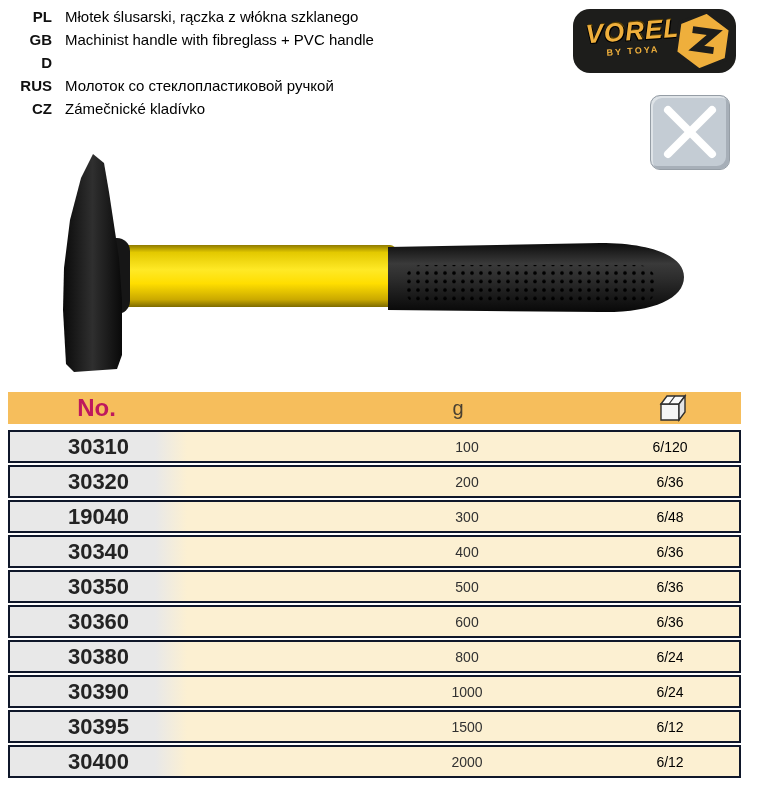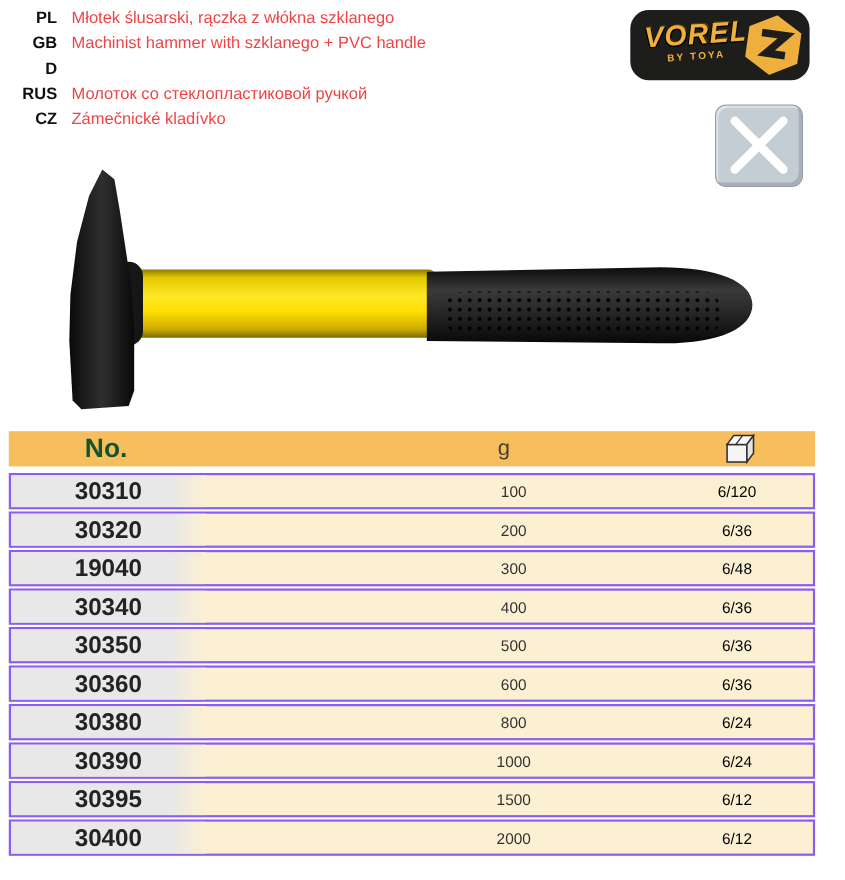--- a/index.html
+++ b/index.html
@@ -5,21 +5,21 @@
   html,body { margin:0; padding:0; background:#fff; }
   .page {
     position:relative; width:768px; height:800px; background:#ffffff;
     font-family:"Liberation Sans", sans-serif; overflow:hidden;
   }
 
   
   .lang-block { position:absolute; left:8px; top:5px; }
   .lang-row { display:flex; height:23px; align-items:center; }
   .lang-code { width:44px; text-align:right; font-weight:bold; font-size:15px; color:#101010; flex:0 0 44px; }
-  .lang-text { margin-left:13px; font-size:15px; color:#ef4444; white-space:nowrap; }
+  .lang-text { margin-left:13px; font-size:15px; color:#000000; white-space:nowrap; }
 
   
   .logo {
     position:absolute; left:573px; top:9px; width:163px; height:64px;
     background:#1d1d1b; border-radius:17px;
   }
   .logo-text { position:absolute; left:13px; top:9px; width:92px; text-align:center; transform:rotate(-4deg); }
   .logo-vorel {
     display:block; font-size:26px; font-weight:bold; font-style:italic;
     color:#EFAF3C; letter-spacing:1px; line-height:1;
@@ -41,25 +41,25 @@
 
   
   .hammer { position:absolute; left:0; top:150px; width:768px; height:250px; }
 
   
   .table { position:absolute; left:8px; top:392px; width:733px; }
   .thead {
     height:32px; background:#F6BE5C; margin-bottom:6px;
     display:grid; grid-template-columns:177px 1fr 150px; align-items:center;
   }
-  .thead .c1 { text-align:center; font-size:24px; font-weight:bold; color:#14532d; }
+  .thead .c1 { text-align:center; font-size:24px; font-weight:bold; color:#be185d; }
   .thead .c2 { text-align:center; font-size:20px; color:#4a4031; position:relative; left:70px; }
   .thead .c3 { display:flex; justify-content:center; position:relative; left:6px; }
   .trow {
-    height:29px; border:2px solid #8b5cf6; background:#FCF0D2; margin-bottom:2px;
+    height:29px; border:2px solid #0f172a; background:#FCF0D2; margin-bottom:2px;
     display:grid; grid-template-columns:177px 1fr 150px; align-items:center;
   }
   .no-cell {
     height:100%; display:flex; align-items:center; justify-content:center;
     font-size:22px; font-weight:bold; color:#232323;
     background:linear-gradient(90deg, #e8e8e8 0%, #e8e8e8 82%, #FCF0D2 100%);
   }
   .g-cell   { text-align:center; position:relative; left:79px; font-size:14px; color:#313131; }
   .pack-cell{ text-align:center; position:relative; left:6px;  font-size:14px; color:#000000; }
 </style>
@@ -68,21 +68,21 @@
 
 <div class="page">
 
   <div class="lang-block">
     <div class="lang-row">
       <span class="lang-code">PL</span>
       <span class="lang-text">Młotek ślusarski, rączka z włókna szklanego</span>
     </div>
     <div class="lang-row">
       <span class="lang-code">GB</span>
-      <span class="lang-text">Machinist hammer with szklanego + PVC handle</span>
+      <span class="lang-text">Machinist handle with fibreglass + PVC handle</span>
     </div>
     <div class="lang-row">
       <span class="lang-code">D</span>
     </div>
     <div class="lang-row">
       <span class="lang-code">RUS</span>
       <span class="lang-text">Молоток со стеклопластиковой ручкой</span>
     </div>
     <div class="lang-row">
       <span class="lang-code">CZ</span>

